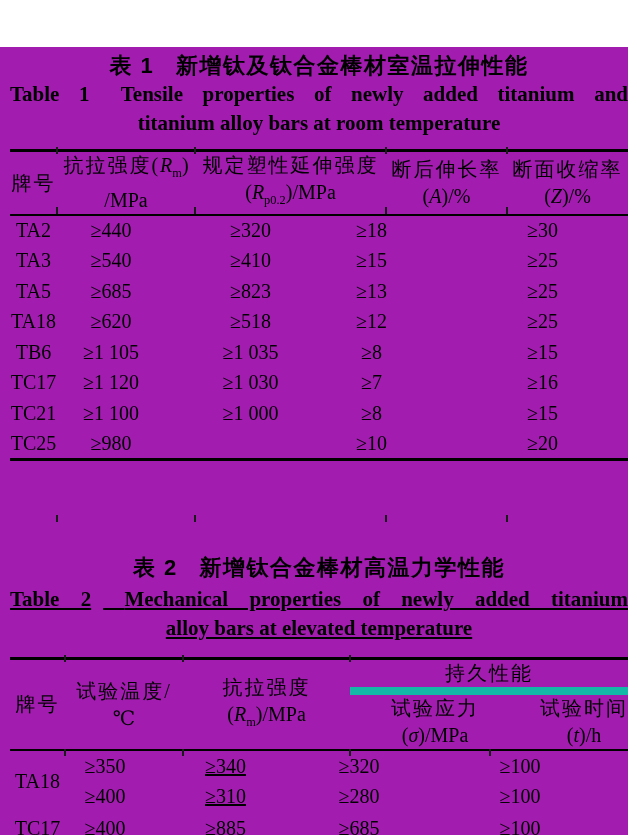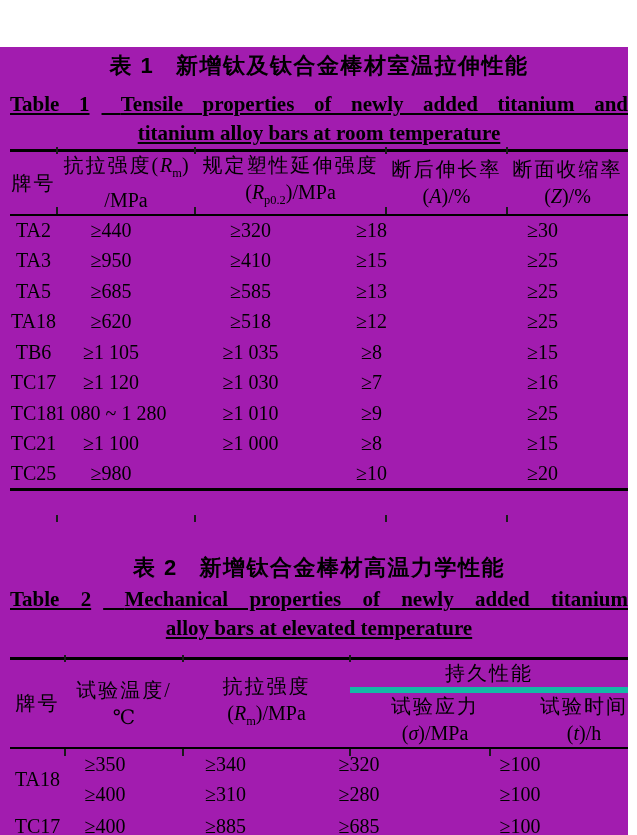--- a/index.html
+++ b/index.html
@@ -19,48 +19,48 @@
   .cap-en .l2{text-align:center;}
   .cap-en .lbl{margin-right:12px;}
   
   .twrap{position:absolute;left:10px;width:618px;}
   table{border-collapse:collapse;table-layout:fixed;width:618px;
         font-size:20px;color:#000;}
   table{border-top:3px solid #000;border-bottom:3px solid #000;}
   th,td{padding:0;text-align:center;vertical-align:middle;font-weight:normal;
         overflow:visible;white-space:nowrap;}
   thead th{border-bottom:2px solid #000;line-height:27px;}
-  .t2 thead tr.grp th.group{border-bottom:6px solid #14b8a6;}
+  .t2 thead tr.grp th.group{border-bottom:8px solid #14b8a6;}
   .t2 thead th{border-bottom:none;}
   .t2 thead tr.sub th, .t2 thead th.rsp{border-bottom:2px solid #000;}
   .t1 thead tr{height:58px;}
   .t1 tbody tr{height:30.5px;}
   .t2 tbody tr{height:31.25px;}
   .t2 tr.grp{height:30px;}
   .t2 tr.sub{height:58px;}
   .zh-sp{letter-spacing:2px;}
   .it{font-style:italic;}
   sub{font-size:0.62em;letter-spacing:0;}
   .v{position:relative;display:inline-block;}
   .sxm15{left:-15px;} .sxm19{left:-19px;} .sxm25{left:-25px;}
-  .sxm39{left:-39px;} .sxm40{left:-40px;} .sxm41{left:-41px;}
+  .sxm39{left:-39px;} .sxm40{left:-40px;} .sxm41{left:-41px;text-decoration:underline;}
   .sxm61{left:-61px;} .sxm75{left:-75px;}
   .sxp15{left:15px;} .sxp25{left:25px;}
   .tick{position:absolute;width:2px;height:7px;background:#1a1a1a;}
 </style>
 </head>
 <body>
 
 <div id="page">
 
   <div class="abs cap-zh" style="top:6px;">
     <span>表 1</span><span class="gap"></span>
     <span>新增钛及钛合金棒材室温拉伸性能</span>
   </div>
-  <div class="abs cap-en" style="top:43px;text-decoration:underline;">
+  <div class="abs cap-en" style="top:33px;">
     <div class="l1">
       <span class="lbl">Table 1</span>
       <span>Tensile properties of newly added titanium and</span>
     </div>
     <div class="l2">titanium alloy bars at room temperature</div>
   </div>
 
   <div class="twrap" id="t1w" style="top:102px;">
     <table class="t1">
       <colgroup>
@@ -94,29 +94,29 @@
       <tbody id="t1body">
         <tr>
           <td><span class="v">TA2</span></td>
           <td><span class="v sxm15">≥440</span></td>
           <td><span class="v sxm40">≥320</span></td>
           <td><span class="v sxm75">≥18</span></td>
           <td><span class="v sxm25">≥30</span></td>
         </tr>
         <tr>
           <td><span class="v">TA3</span></td>
-          <td><span class="v sxm15">≥950</span></td>
+          <td><span class="v sxm15">≥540</span></td>
           <td><span class="v sxm40">≥410</span></td>
           <td><span class="v sxm75">≥15</span></td>
           <td><span class="v sxm25">≥25</span></td>
         </tr>
         <tr>
           <td><span class="v">TA5</span></td>
           <td><span class="v sxm15">≥685</span></td>
-          <td><span class="v sxm40">≥585</span></td>
+          <td><span class="v sxm40">≥823</span></td>
           <td><span class="v sxm75">≥13</span></td>
           <td><span class="v sxm25">≥25</span></td>
         </tr>
         <tr>
           <td><span class="v">TA18</span></td>
           <td><span class="v sxm15">≥620</span></td>
           <td><span class="v sxm40">≥518</span></td>
           <td><span class="v sxm75">≥12</span></td>
           <td><span class="v sxm25">≥25</span></td>
         </tr>
@@ -126,27 +126,20 @@
           <td><span class="v sxm40">≥1 035</span></td>
           <td><span class="v sxm75">≥8</span></td>
           <td><span class="v sxm25">≥15</span></td>
         </tr>
         <tr>
           <td><span class="v">TC17</span></td>
           <td><span class="v sxm15">≥1 120</span></td>
           <td><span class="v sxm40">≥1 030</span></td>
           <td><span class="v sxm75">≥7</span></td>
           <td><span class="v sxm25">≥16</span></td>
-        </tr>
-        <tr>
-          <td><span class="v">TC18</span></td>
-          <td><span class="v sxm15">1 080 ~ 1 280</span></td>
-          <td><span class="v sxm40">≥1 010</span></td>
-          <td><span class="v sxm75">≥9</span></td>
-          <td><span class="v sxm25">≥25</span></td>
         </tr>
         <tr>
           <td><span class="v">TC21</span></td>
           <td><span class="v sxm15">≥1 100</span></td>
           <td><span class="v sxm40">≥1 000</span></td>
           <td><span class="v sxm75">≥8</span></td>
           <td><span class="v sxm25">≥15</span></td>
         </tr>
         <tr>
           <td><span class="v">TC25</span></td>

